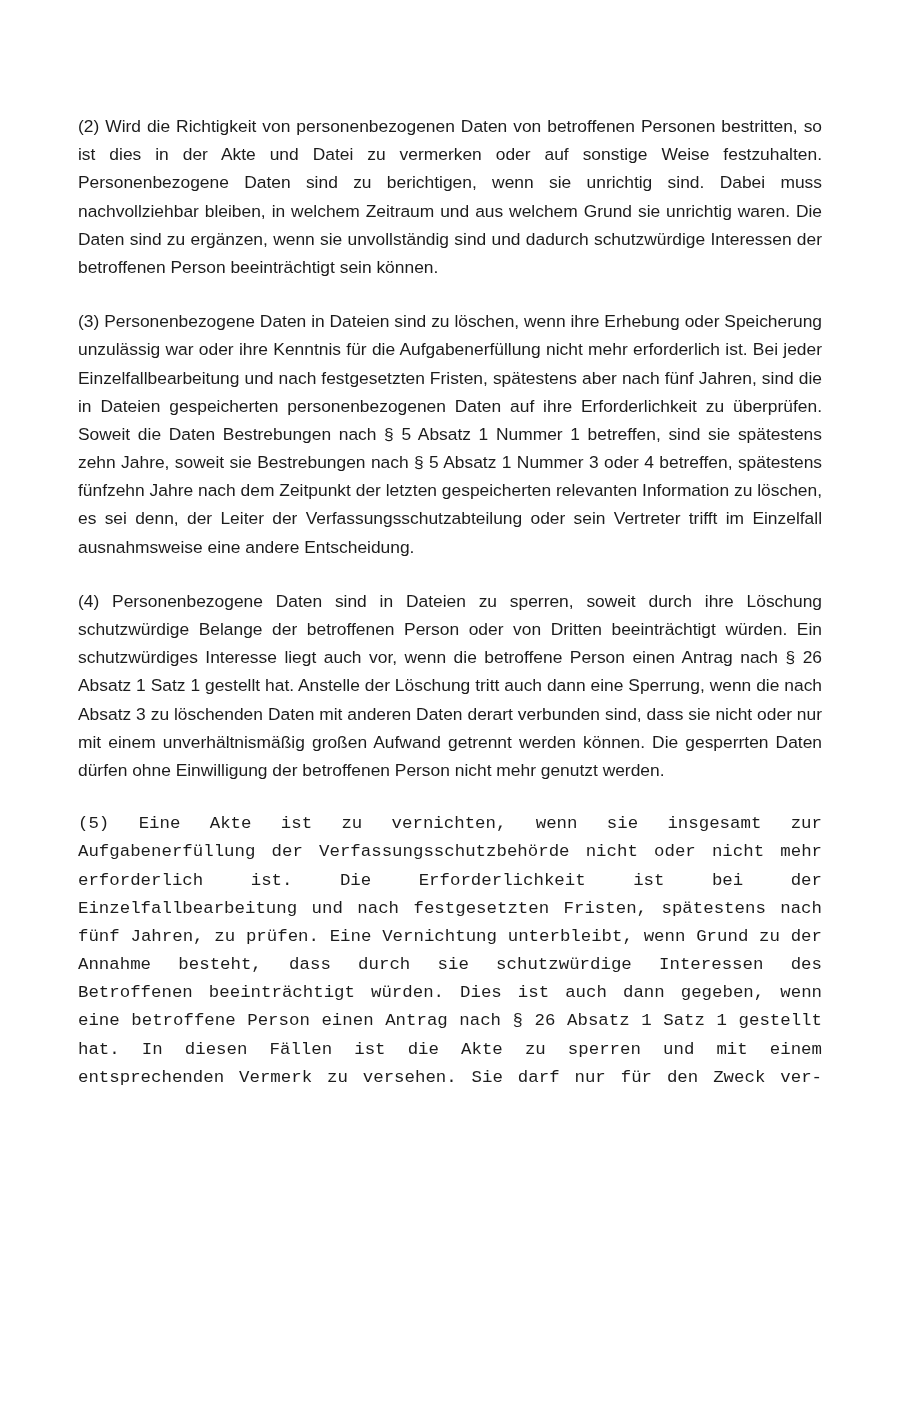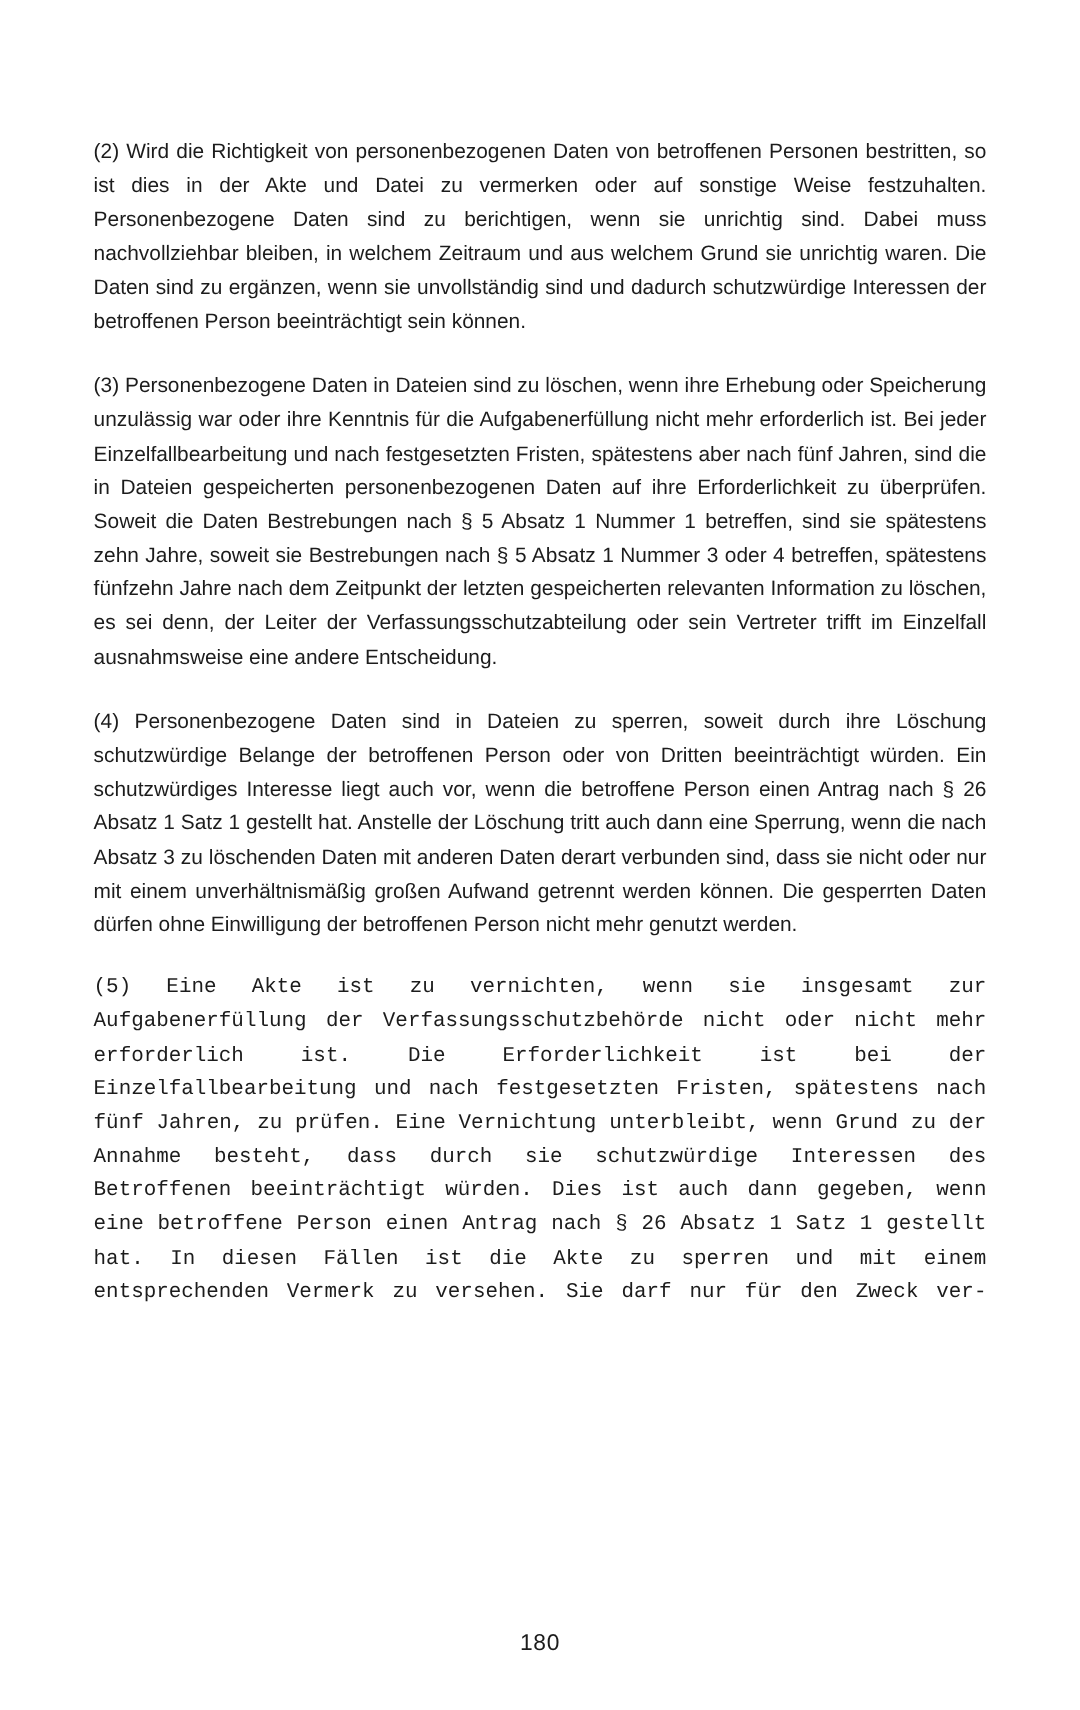--- a/index.html
+++ b/index.html
@@ -65,15 +65,14 @@
     <p class="para">(2) Wird die Richtigkeit von personenbezogenen Daten von betroffenen Personen bestritten, so ist dies in der Akte und Datei zu vermerken oder auf sonstige Weise festzuhalten. Personenbezogene Daten sind zu berichtigen, wenn sie unrichtig sind. Dabei muss nachvollziehbar bleiben, in welchem Zeitraum und aus welchem Grund sie unrichtig waren. Die Daten sind zu ergänzen, wenn sie unvollständig sind und dadurch schutzwürdige Interessen der betroffenen Person beeinträchtigt sein können.</p>
 
     <p class="para">(3) Personenbezogene Daten in Dateien sind zu löschen, wenn ihre Erhebung oder Speicherung unzulässig war oder ihre Kenntnis für die Aufgabenerfüllung nicht mehr erforderlich ist. Bei jeder Einzelfallbearbeitung und nach festgesetzten Fristen, spätestens aber nach fünf Jahren, sind die in Dateien gespeicherten personenbezogenen Daten auf ihre Erforderlichkeit zu überprüfen. Soweit die Daten Bestrebungen nach § 5 Absatz 1 Nummer 1 betreffen, sind sie spätestens zehn Jahre, soweit sie Bestrebungen nach § 5 Absatz 1 Nummer 3 oder 4 betreffen, spätestens fünfzehn Jahre nach dem Zeitpunkt der letzten gespeicherten relevanten Information zu löschen, es sei denn, der Leiter der Verfassungsschutzabteilung oder sein Vertreter trifft im Einzelfall ausnahmsweise eine andere Entscheidung.</p>
 
     <p class="para">(4) Personenbezogene Daten sind in Dateien zu sperren, soweit durch ihre Löschung schutzwürdige Belange der betroffenen Person oder von Dritten beeinträchtigt würden. Ein schutzwürdiges Interesse liegt auch vor, wenn die betroffene Person einen Antrag nach § 26 Absatz 1 Satz 1 gestellt hat. Anstelle der Löschung tritt auch dann eine Sperrung, wenn die nach Absatz 3 zu löschenden Daten mit anderen Daten derart verbunden sind, dass sie nicht oder nur mit einem unverhältnismäßig großen Aufwand getrennt werden können. Die gesperrten Daten dürfen ohne Einwilligung der betroffenen Person nicht mehr genutzt werden.</p>
 
     <p class="para para-justify-last">(5) Eine Akte ist zu vernichten, wenn sie insgesamt zur Aufgabenerfüllung der Verfassungsschutzbehörde nicht oder nicht mehr erforderlich ist. Die Erforderlichkeit ist bei der Einzelfallbearbeitung und nach festgesetzten Fristen, spätestens nach fünf Jahren, zu prüfen. Eine Vernichtung unterbleibt, wenn Grund zu der Annahme besteht, dass durch sie schutzwürdige Interessen des Betroffenen beeinträchtigt würden. Dies ist auch dann gegeben, wenn eine betroffene Person einen Antrag nach § 26 Absatz 1 Satz 1 gestellt hat. In diesen Fällen ist die Akte zu sperren und mit einem entsprechenden Vermerk zu versehen. Sie darf nur für den Zweck ver-</p>
 
   </div>
 
-  <div class="page-number">180</div>
 
 </div>
 
 </body></html>

